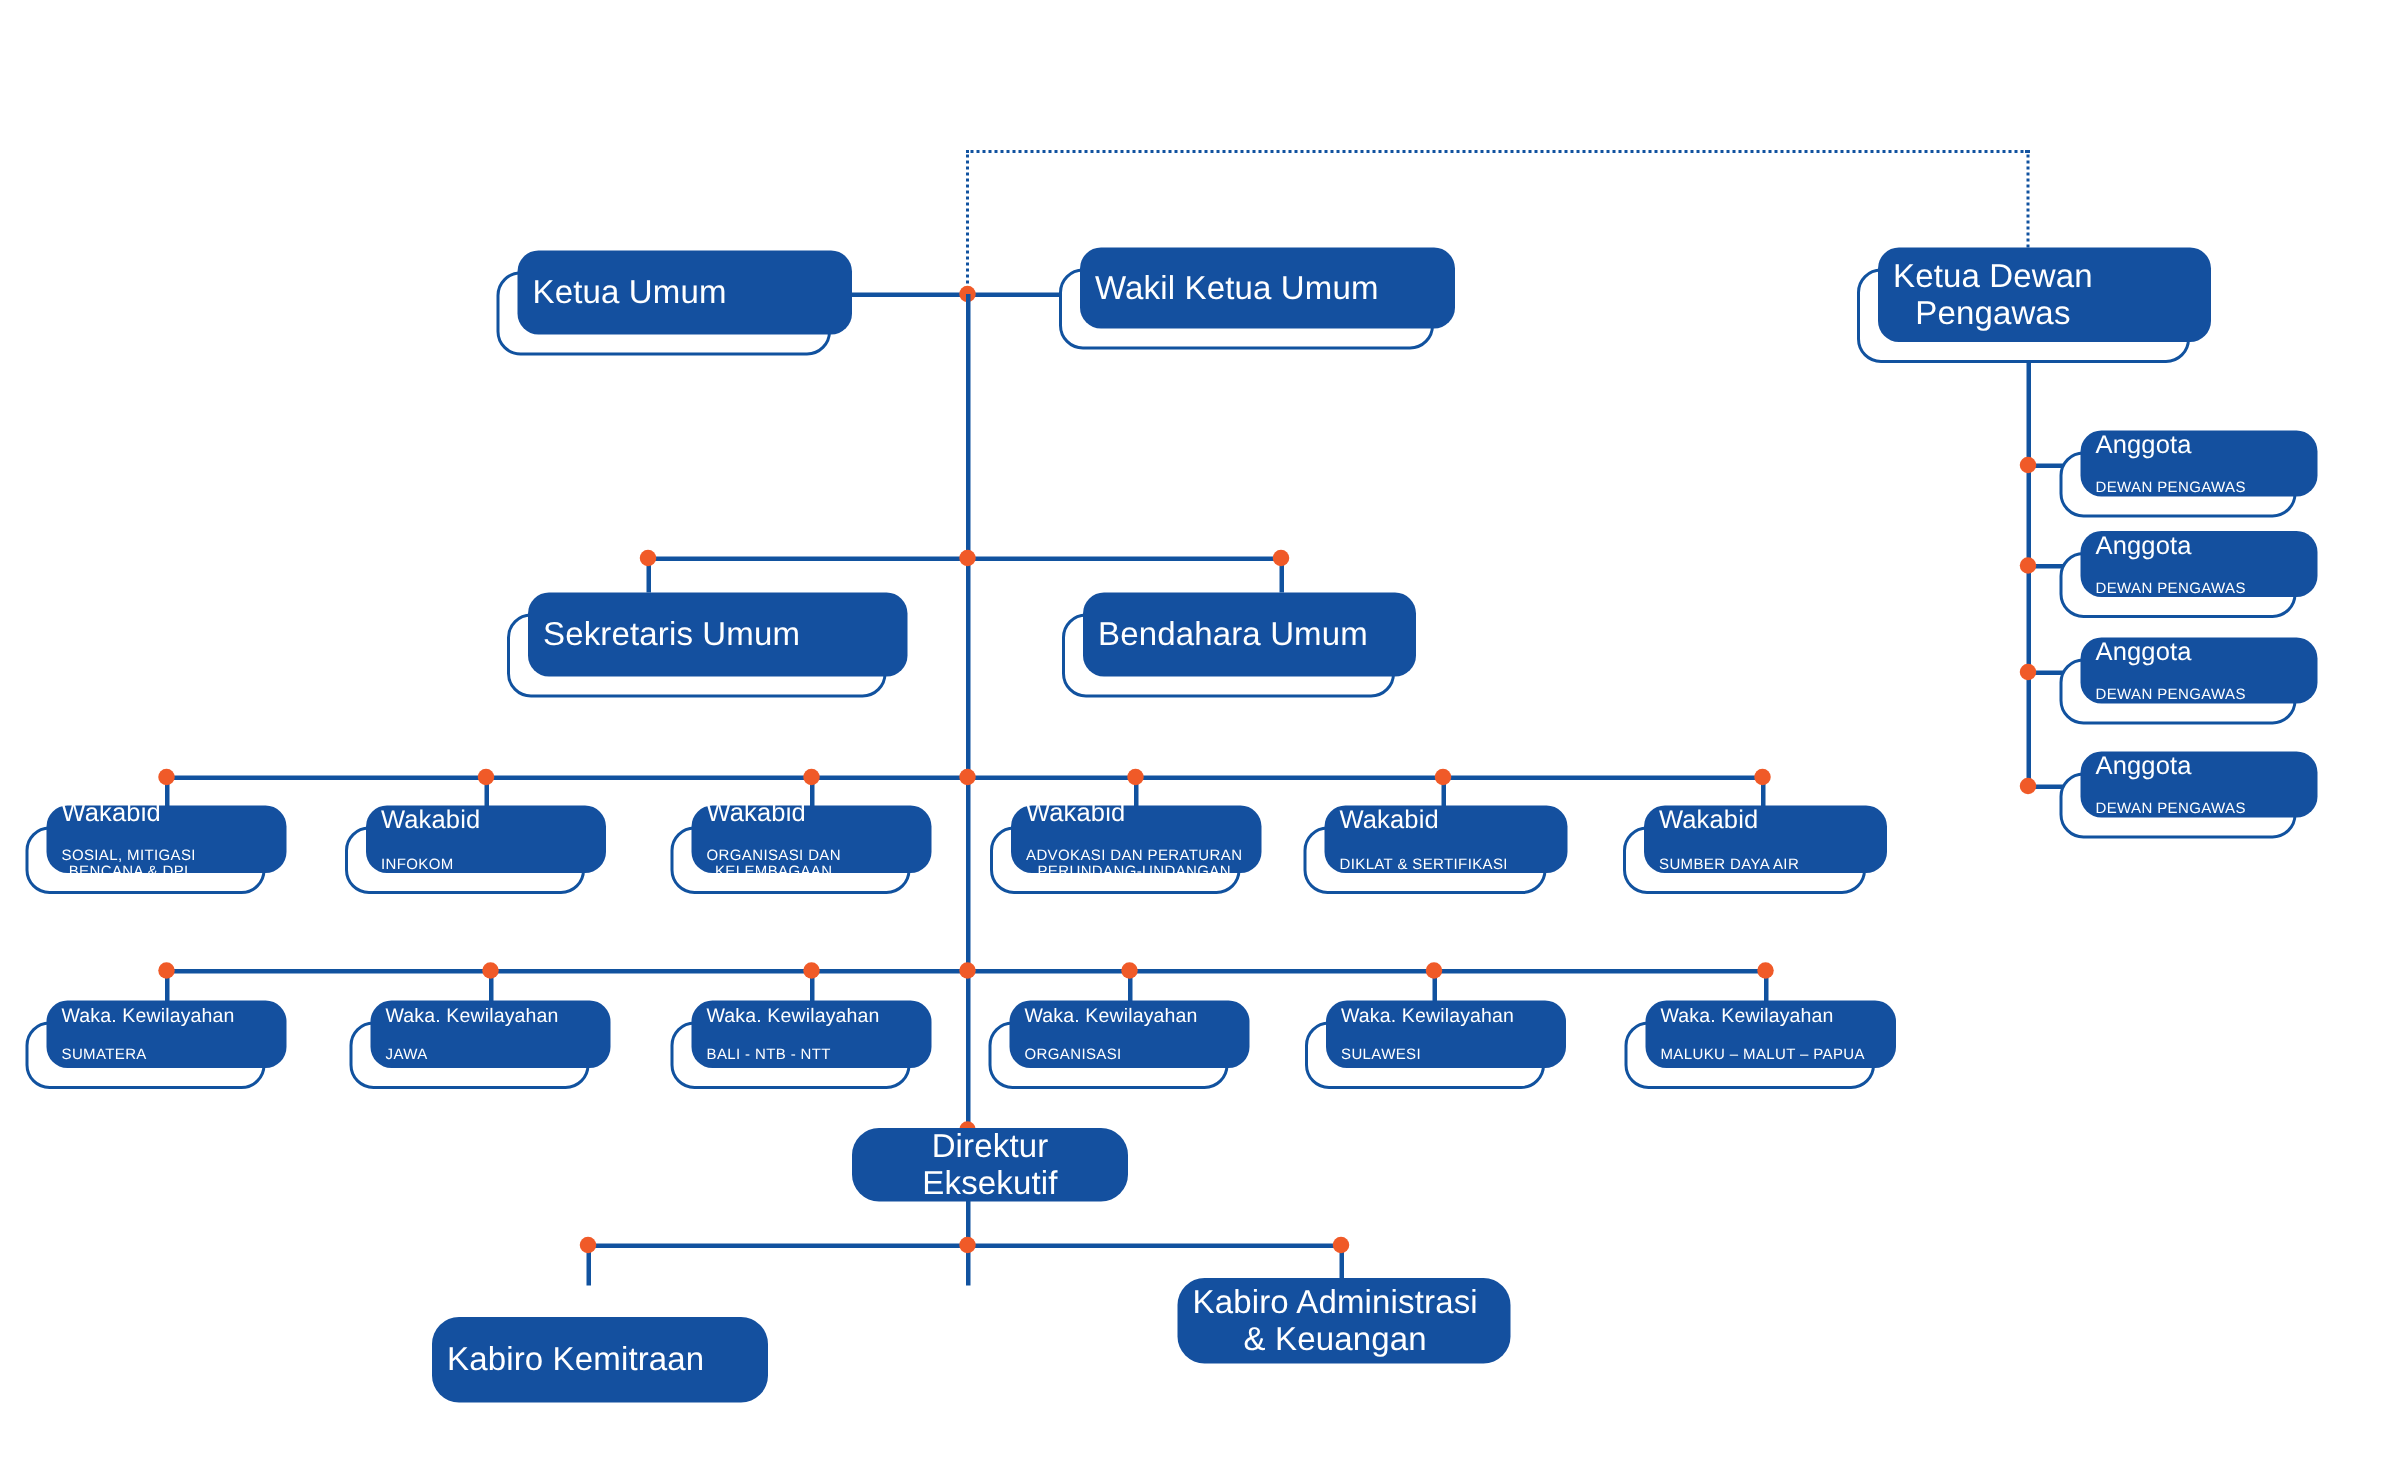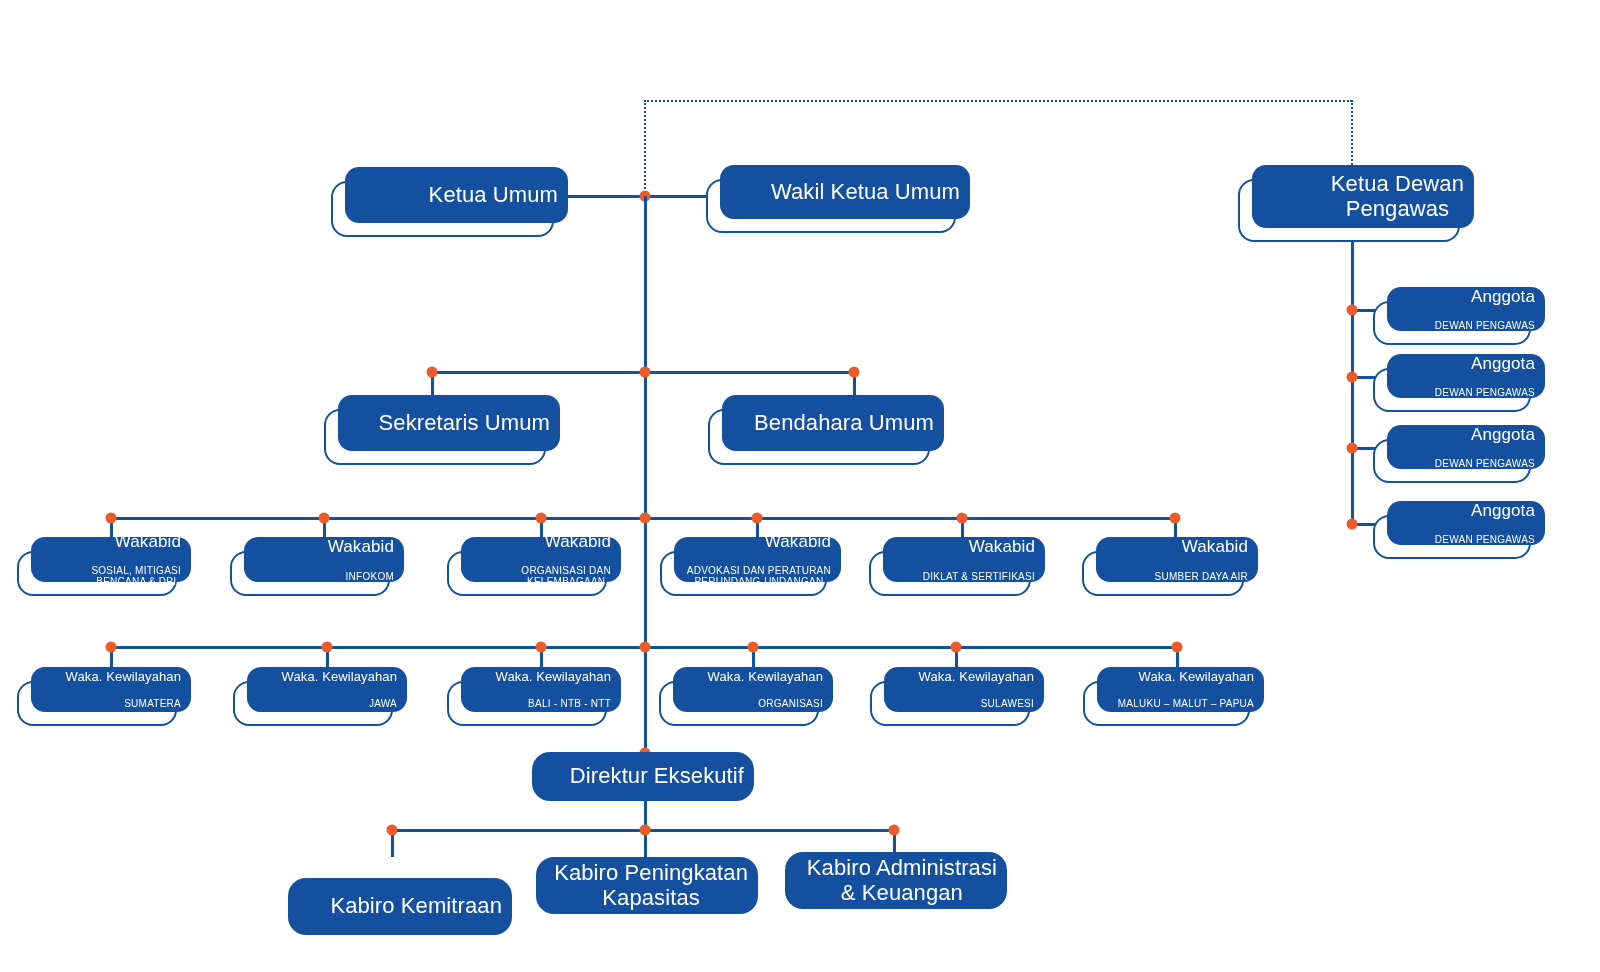--- a/index.html
+++ b/index.html
@@ -56,21 +56,21 @@
   .node .face{
     position:relative;
     z-index:1;
     width:100%;
     height:100%;
     box-sizing:border-box;
     background:#14509f;
     border-radius:14px;
     display:flex;
     flex-direction:column;
-    align-items:flex-end;
+    align-items:flex-start;
     justify-content:center;
     color:#ffffff;
     text-align:center;
     padding:4px 10px;
     line-height:1.12;
   }
   .title{font-size:20px;letter-spacing:.1px;white-space:pre-line;}
   .title.big{font-size:22px;}
   .title.sm{font-size:17px;}
   .title.xs{font-size:13px;}
@@ -171,21 +171,21 @@
   </div>
 
   <div class="node" style="left:1252px;top:165px;width:222px;height:63px;">
     <div class="plate"></div>
     <div class="face">
       <div class="title big">Ketua Dewan
 Pengawas</div>
     </div>
   </div>
 
-  <div class="node" style="left:338px;top:395px;width:222px;height:56px;">
+  <div class="node" style="left:352px;top:395px;width:253px;height:56px;">
     <div class="plate"></div>
     <div class="face">
       <div class="title big">Sekretaris Umum</div>
     </div>
   </div>
 
   <div class="node" style="left:722px;top:395px;width:222px;height:56px;">
     <div class="plate"></div>
     <div class="face">
       <div class="title big">Bendahara Umum</div>
@@ -303,38 +303,31 @@
     </div>
   </div>
   <div class="node" style="left:1097px;top:667px;width:167px;height:45px;">
     <div class="plate"></div>
     <div class="face">
       <div class="title xs">Waka. Kewilayahan</div>
       <div class="sub tiny">MALUKU – MALUT – PAPUA</div>
     </div>
   </div>
 
-  <div class="node noplate" style="left:532px;top:752px;width:222px;height:49px;">
+  <div class="node noplate" style="left:568px;top:752px;width:184px;height:49px;">
 
     <div class="face" style="border-radius:18px;">
       <div class="title big">Direktur Eksekutif</div>
     </div>
   </div>
 
   <div class="node noplate" style="left:288px;top:857px;width:224px;height:57px;">
 
     <div class="face" style="border-radius:18px;margin-top:21px;">
       <div class="title big">Kabiro Kemitraan</div>
-    </div>
-  </div>
-  <div class="node noplate" style="left:536px;top:857px;width:222px;height:57px;">
-
-    <div class="face" style="border-radius:18px;">
-      <div class="title big">Kabiro Peningkatan
-Kapasitas</div>
     </div>
   </div>
   <div class="node noplate" style="left:785px;top:852px;width:222px;height:57px;">
 
     <div class="face" style="border-radius:18px;">
       <div class="title big">Kabiro Administrasi
 &amp; Keuangan</div>
     </div>
   </div>
 

